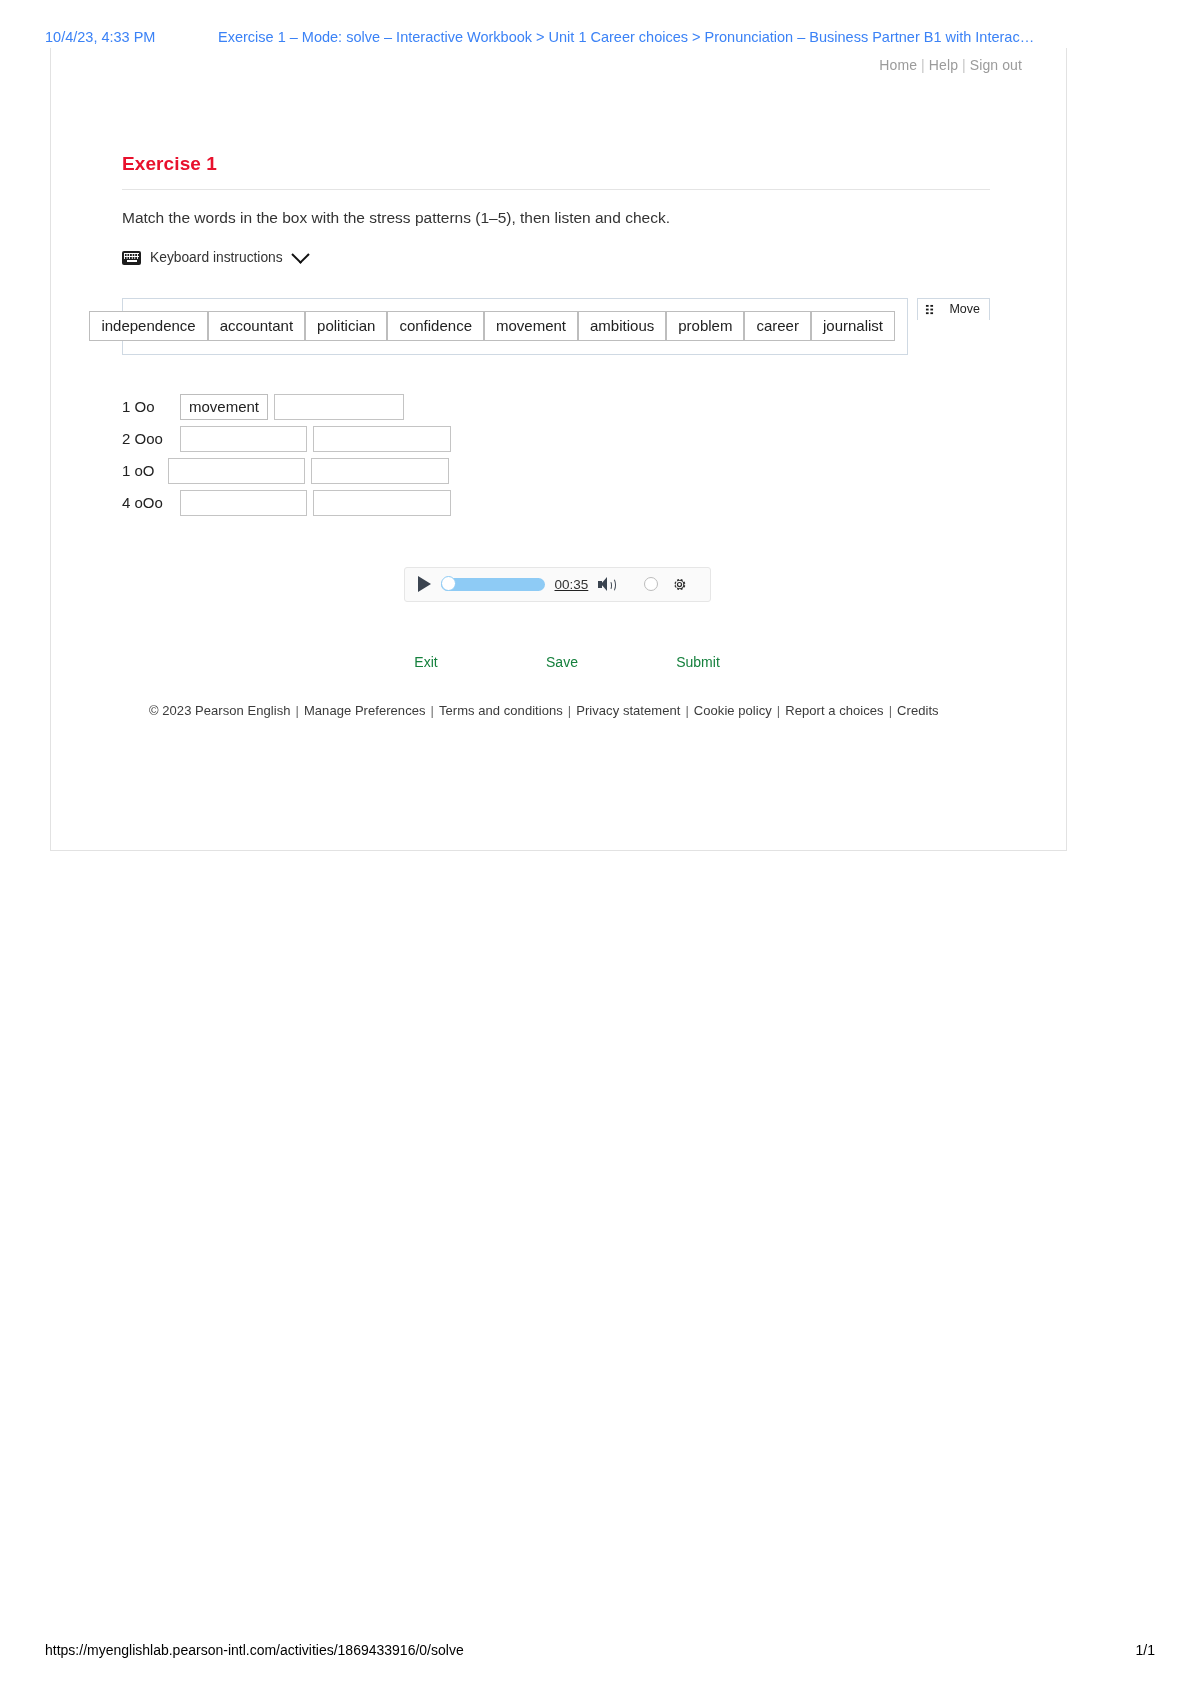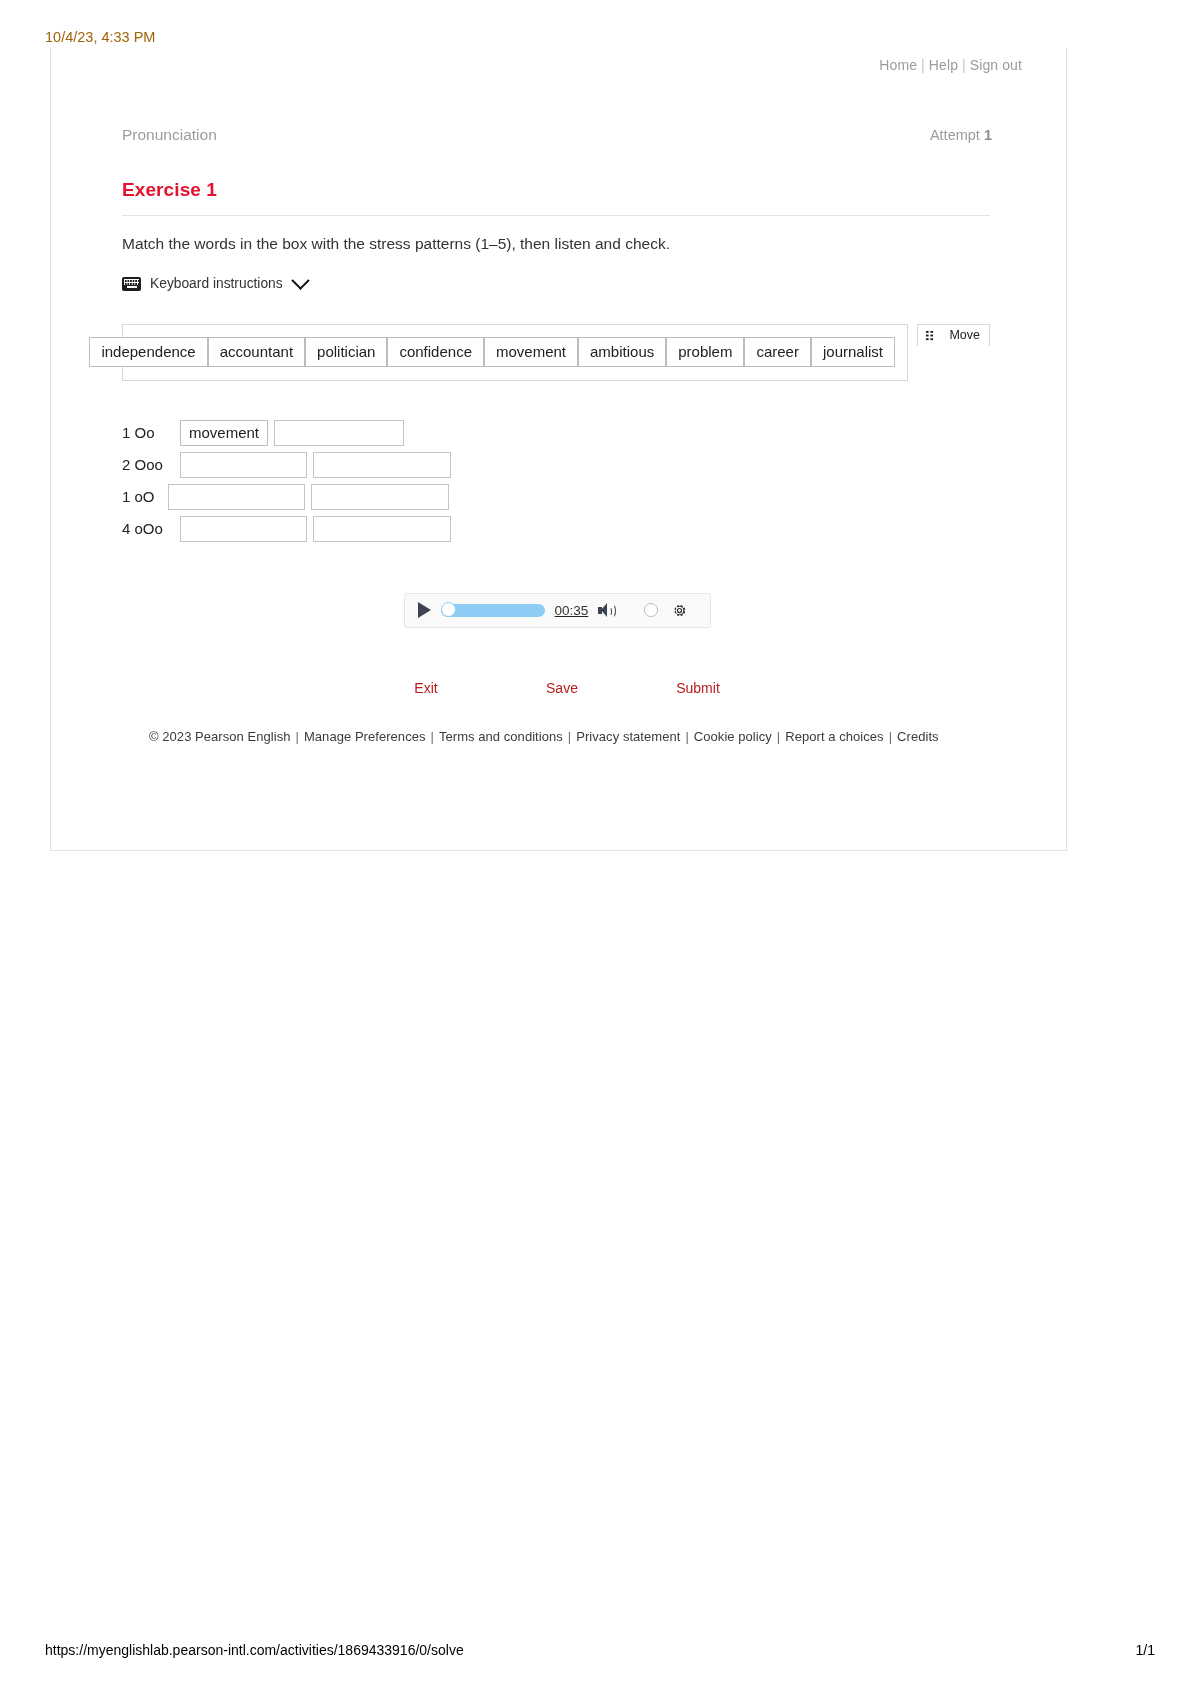--- a/index.html
+++ b/index.html
@@ -19,21 +19,21 @@
   
   .print-header {
     position: absolute;
     top: 26px;
     left: 0;
     width: 1200px;
     height: 22px;
     display: flex;
     align-items: center;
     font-size: 14.5px;
-    color: #a16207;
+    color: #3b82f6;
   }
   .print-header .ph-date {
     position: absolute;
     left: 45px;
     white-space: nowrap;
   }
   .print-header .ph-title {
     position: absolute;
     left: 218px;
     width: 840px;
@@ -322,21 +322,21 @@
     flex: none;
     margin-left: 4px;
   }
   .gear svg { display: block; }
 
   
   .actions {
     margin-top: 52px;
     display: flex;
     font-size: 14px;
-    color: #b91c1c;
+    color: #15803d;
   }
   .actions .act { width: 136px; text-align: center; }
   .actions .act:first-child { margin-left: 236px; }
 
   
   .foot {
     margin-top: 33px;
     margin-left: 27px;
     font-size: 13px;
     color: #3b3b3b;
@@ -357,34 +357,31 @@
     color: #000;
   }
   .print-footer .pf-url { position: absolute; left: 45px; }
   .print-footer .pf-page { position: absolute; right: 45px; }
 </style>
 </head>
 <body>
 
 <div class="print-header">
   <span class="ph-date">10/4/23, 4:33 PM</span>
+  <span class="ph-title">Exercise 1 – Mode: solve – Interactive Workbook &gt; Unit 1 Career choices &gt; Pronunciation – Business Partner B1 with Interac…</span>
 </div>
 
 <div class="page-card">
 
   <div class="topnav">
     <a href="#">Home</a><span class="sep">|</span><a href="#">Help</a><span class="sep">|</span><a href="#">Sign out</a>
   </div>
 
   <div class="content">
 
-    <div class="titlebar">
-      <span class="section-name">Pronunciation</span>
-      <span class="attempt"><span>Attempt</span> <b>1</b></span>
-    </div>
 
     <div class="ex-title">Exercise 1</div>
     <div class="rule"></div>
 
     <div class="instruction">Match the words in the box with the stress patterns (1–5), then listen and check.</div>
 
     <div class="kb-row">
       <span class="kb-icon"></span>
       <span class="kb-label">Keyboard instructions</span>
       <span class="chev"></span>

